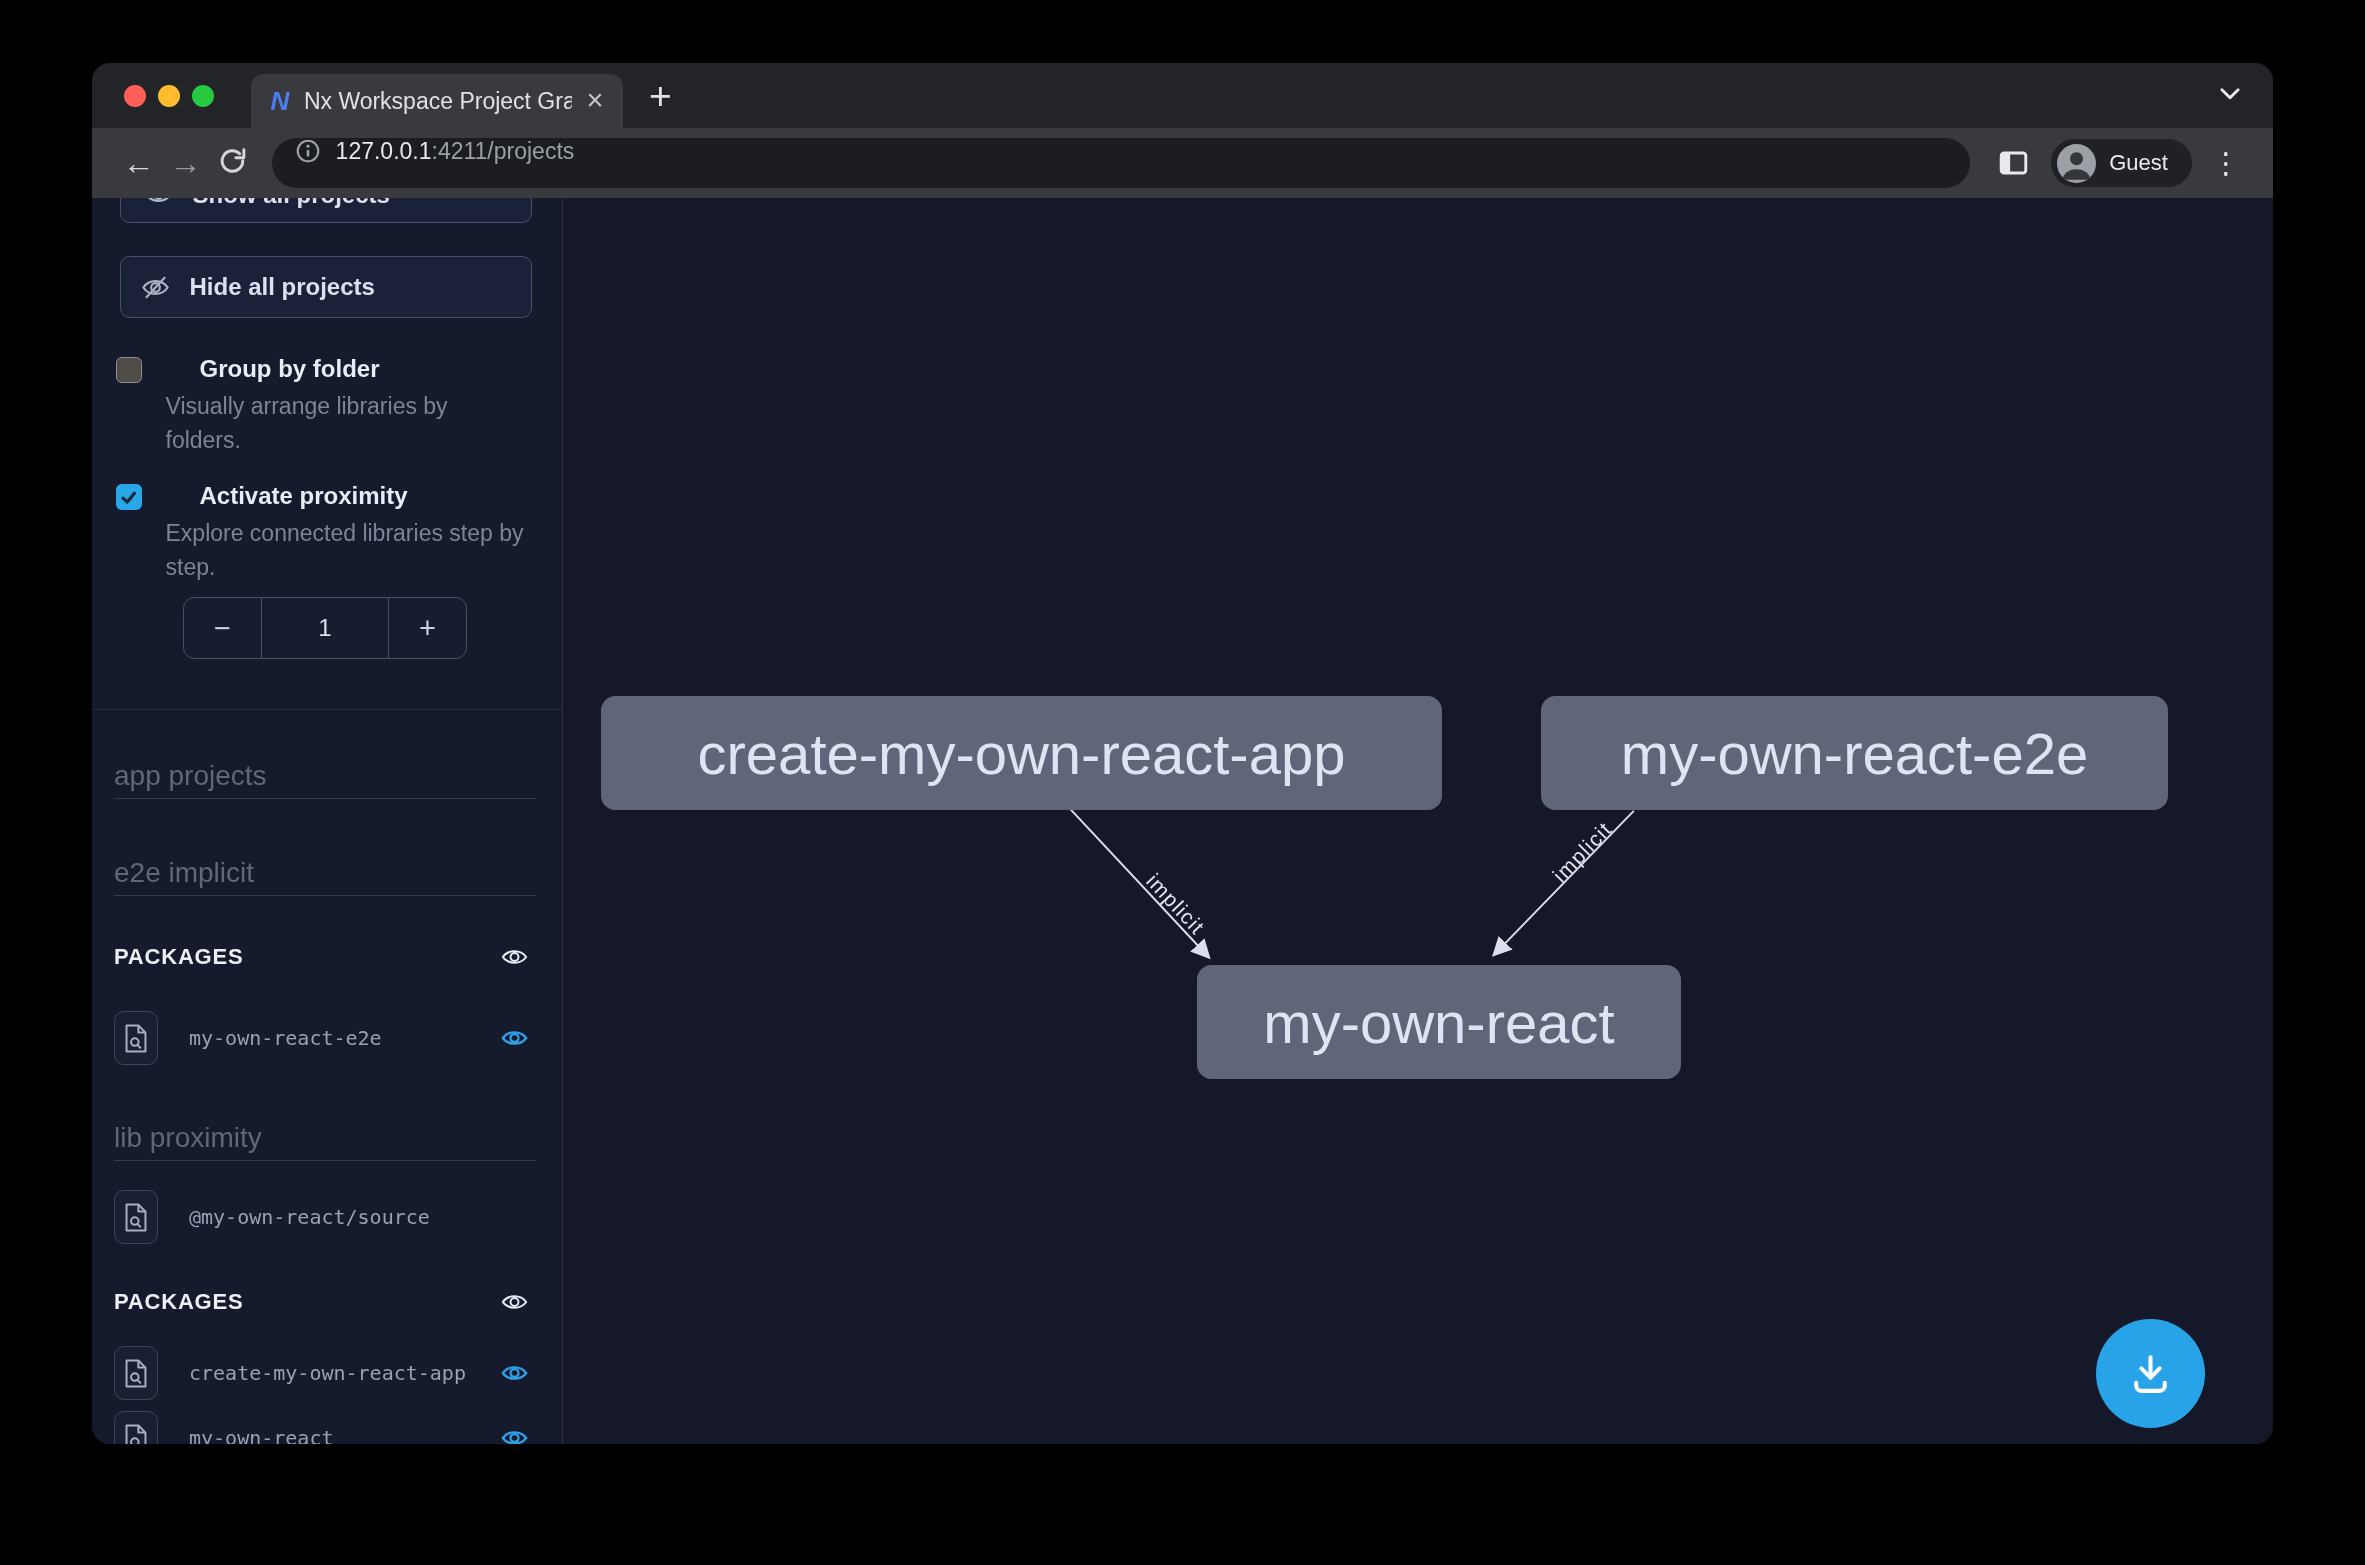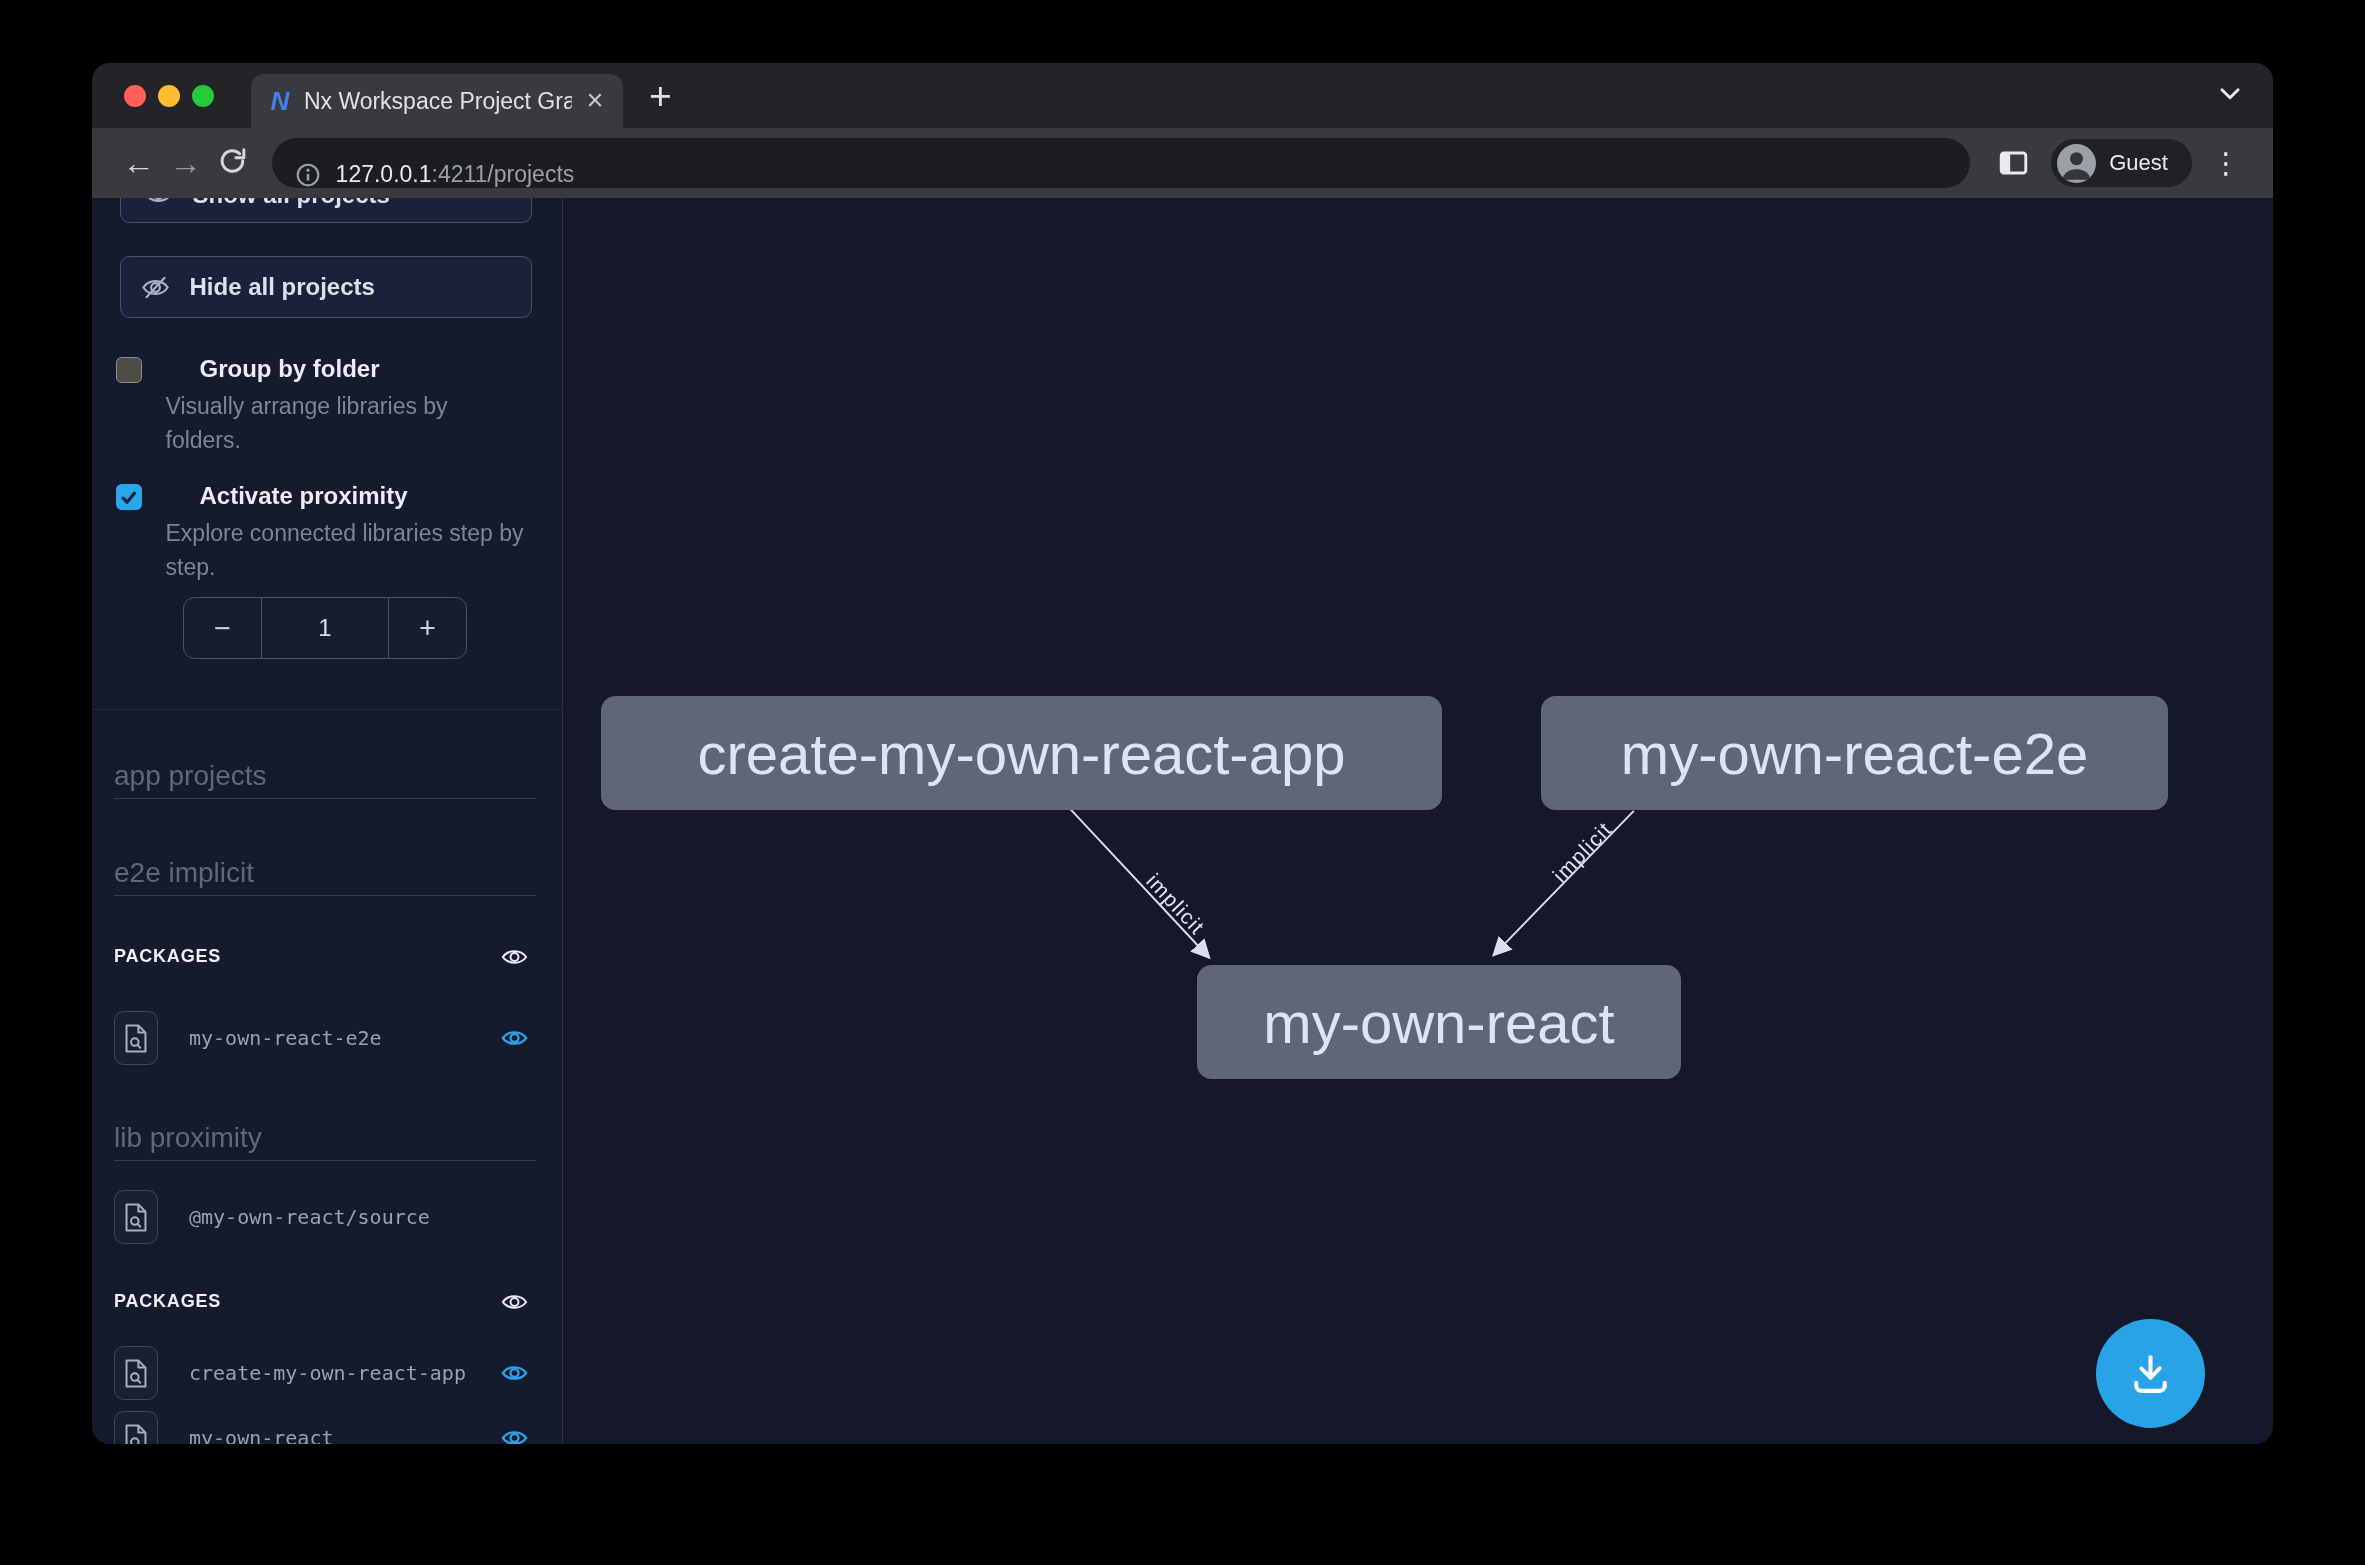--- a/index.html
+++ b/index.html
@@ -35,21 +35,21 @@
   .tab-close { color: #c4c7cc; font-size: 29px; line-height: 0.8; }
   .newtab { color: #dfe1e5; font-size: 39px; font-weight: 300; margin-left: 26px; line-height: 1; }
   .chevron-down { margin-left: auto; margin-right: 29px; }
   
   .toolbar { flex: 0 0 70px; background: #393a3e; display: flex; align-items: center; padding: 0 23px; }
   .navbtn { font-size: 32px; color: #d4d6da; width: 47px; text-align: center; flex: 0 0 47px; }
   .navbtn.fwd { color: #97999e; }
   .refresh { width: 47px; flex: 0 0 47px; display:flex; justify-content:center; }
   .urlpill {
     flex: 1; height: 50px; background: #1c1d20; border-radius: 26px;
-    display: flex; align-items: flex-end; padding: 0 23px; margin: 0 16px; gap: 14.6px;
+    display: flex; align-items: flex-start; padding: 0 23px; margin: 0 16px; gap: 14.6px;
   }
   .url-host { color: #e8eaed; font-size: 23px; }
   .url-rest { color: #9aa0a6; font-size: 23px; }
   .side-panel-btn { margin: 0 13px; display:flex; }
   .guest {
     display: flex; align-items: center; gap: 13px;
     background: #202124; border-radius: 29px; padding: 4.9px 24px 4.9px 6.5px; margin: 0 9.7px;
   }
   .avatar { width: 39px; height: 39px; border-radius: 50%; background: #9aa0a6; overflow: hidden; display:flex; align-items:flex-end; justify-content:center; }
   .guest-label { color: #e8eaed; font-size: 22px; }
@@ -81,21 +81,21 @@
   .stepcell { display: flex; align-items: center; justify-content: center; color: #ccd3e4; font-size: 29px; }
   .stepcell.minus { flex: 0 0 78px; border-right: 1.6px solid #4a5268; }
   .stepcell.value { flex: 1; font-size: 24px; color: #d9dfec; }
   .stepcell.plus { flex: 0 0 78px; border-left: 1.6px solid #4a5268; }
   .controls-divider { position: absolute; left: 0; top: 511px; width: 100%; height: 0.8px; background: #242b43; }
   .secheading {
     position: absolute; left: 22px; width: 422px;
     color: #5f6779; font-size: 28px; padding-bottom: 6px; border-bottom: 0.8px solid #333a54;
   }
   .pkgrow { position: absolute; left: 22px; width: 416px; display: flex; align-items: center; justify-content: space-between; }
-  .pkglabel { color: #edf0f7; font-size: 18px; font-weight: 700; letter-spacing: 0.8px; }
+  .pkglabel { color: #edf0f7; font-size: 22px; font-weight: 700; letter-spacing: 0.8px; }
   .itemrow { position: absolute; left: 22px; width: 416px; display: flex; align-items: center; }
   .iconbtn {
     width: 44px; height: 54px; flex: 0 0 44px;
     border: 1.6px solid #3f465c; border-radius: 9.7px; background: #1a2034;
     display: flex; align-items: center; justify-content: center;
   }
   .itemname { font-family: "DejaVu Sans Mono", monospace; font-size: 20px; color: #99a1b6; margin-left: 31px; flex: 1; white-space: nowrap; }
   
   .edges { position: absolute; left: 0; top: 0; }
   .edges text { font-family: "Liberation Sans", sans-serif; font-size: 26px; fill: #dfe5f5; letter-spacing: 1.5px; }

